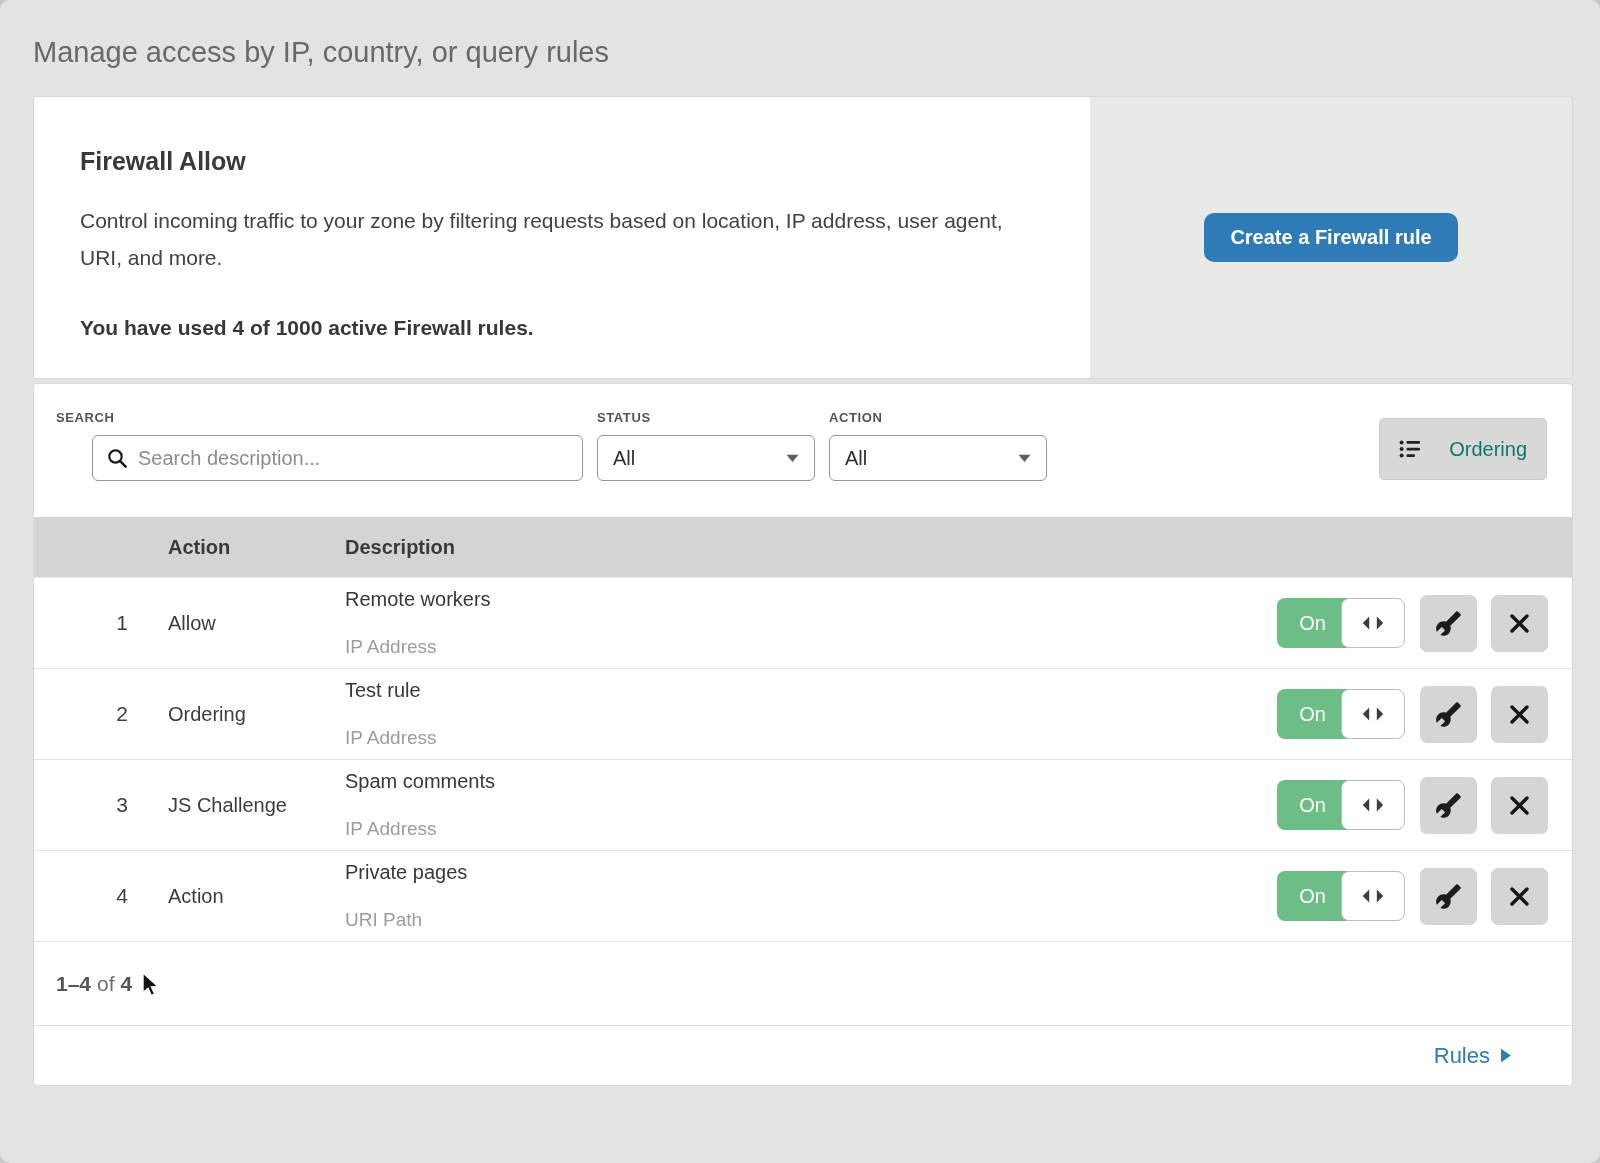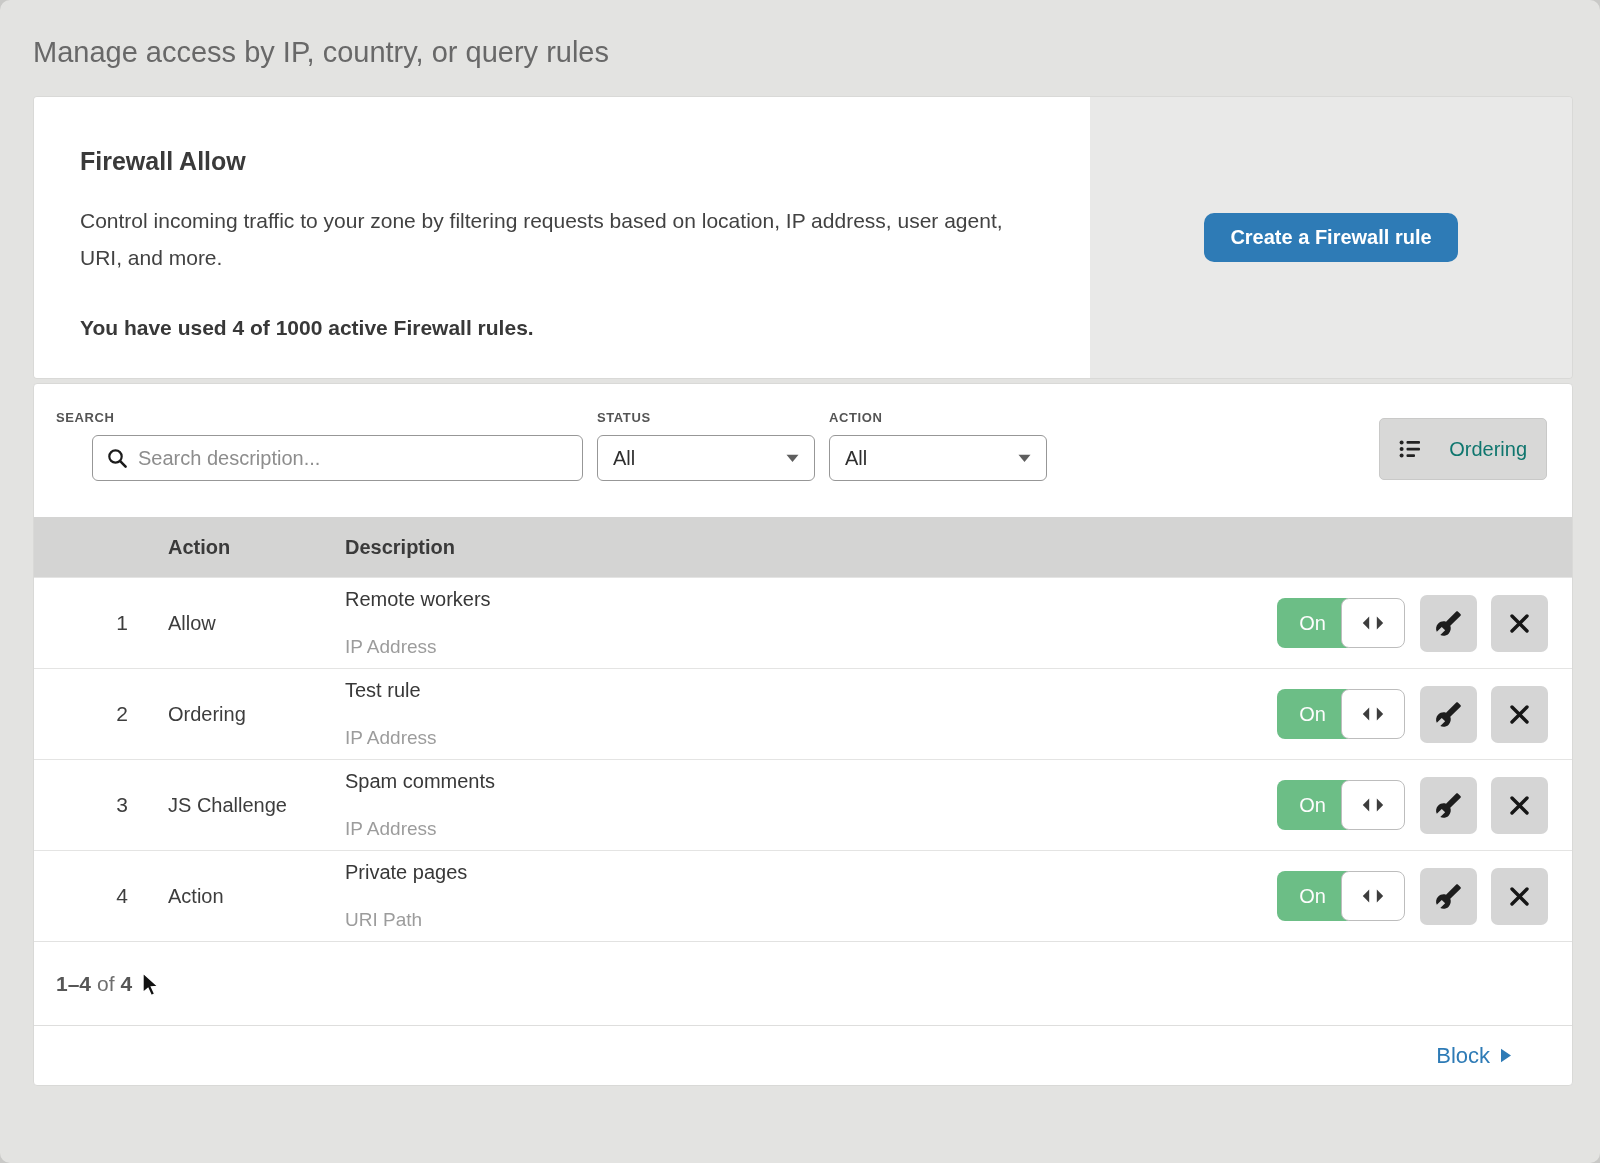--- a/index.html
+++ b/index.html
@@ -392,21 +392,21 @@
 </div>
 
       <div class="pagination">
         <span class="strong">1–4</span>
         <span>of</span>
         <span class="strong">4</span>
       </div>
 
       <div class="card-footer">
         <a class="help-link">
-          <span>Block</span>
+          <span>Rules</span>
           <span style="display:flex;">
             <svg width="12" height="15" viewBox="0 0 12 15">
                 <path d="M1 0.8 L11 7.5 L1 14.2 Z" fill="#2e7bb6"></path>
               </svg>
           </span>
         </a>
       </div>
 
     </div>
   </div>

